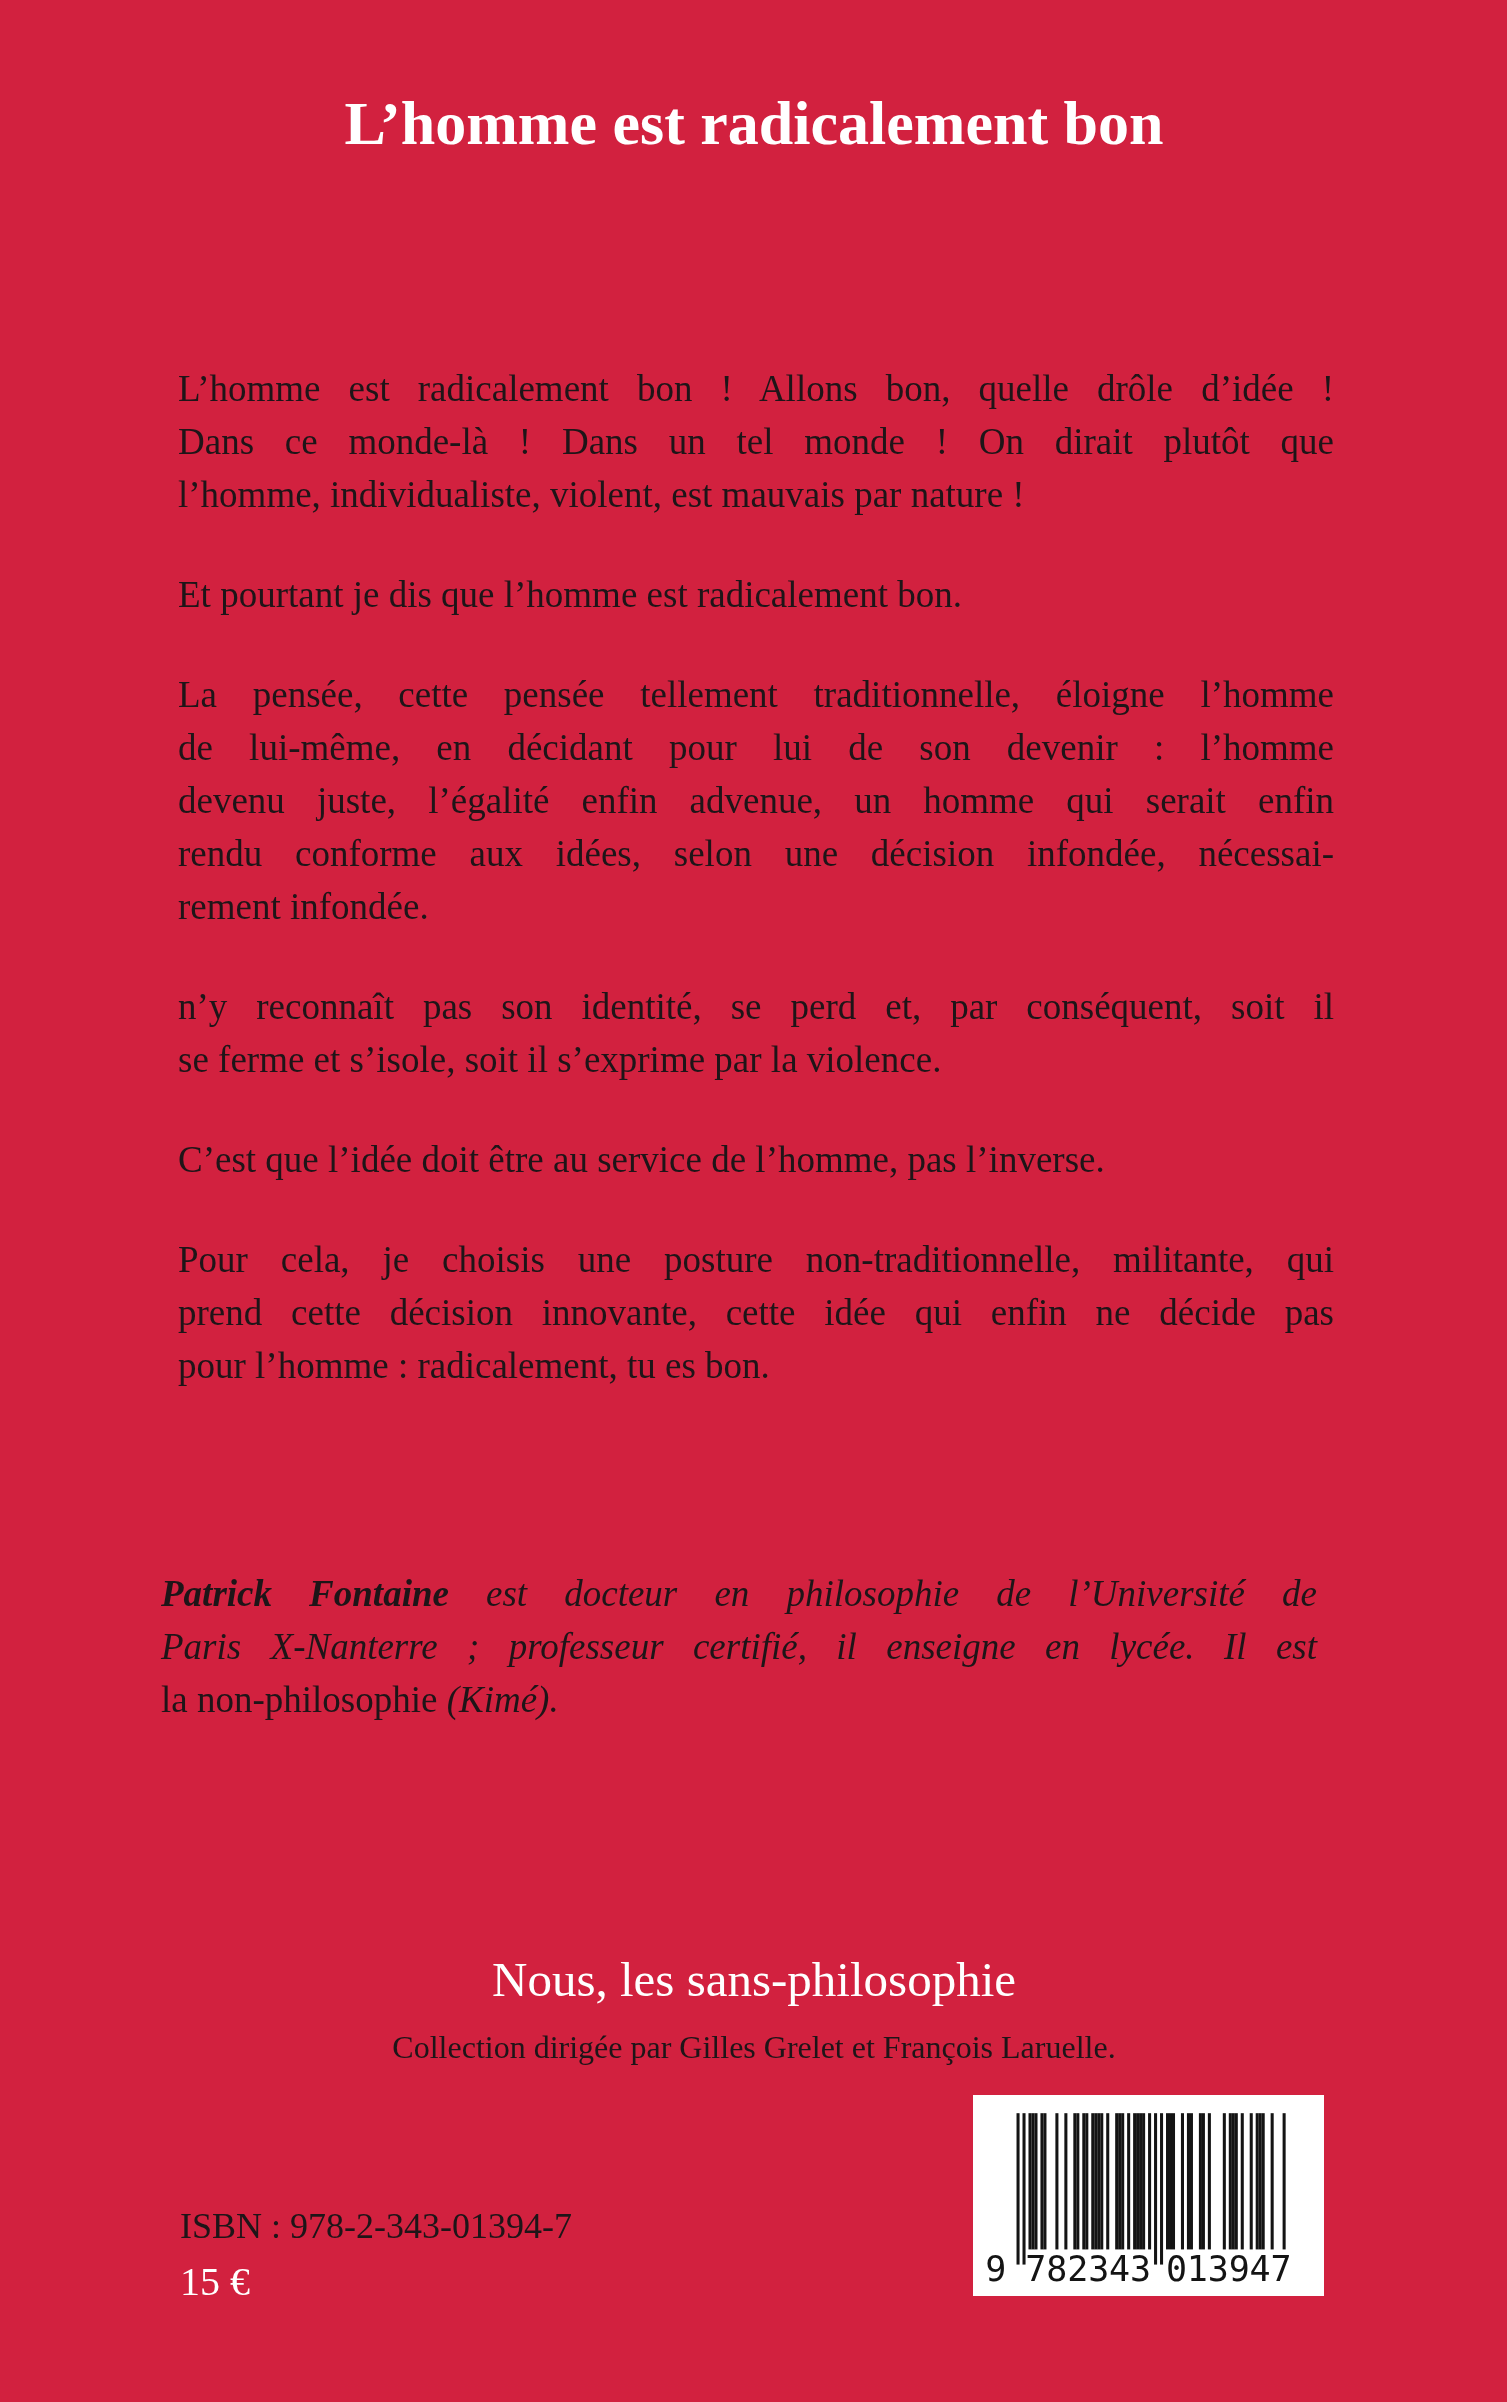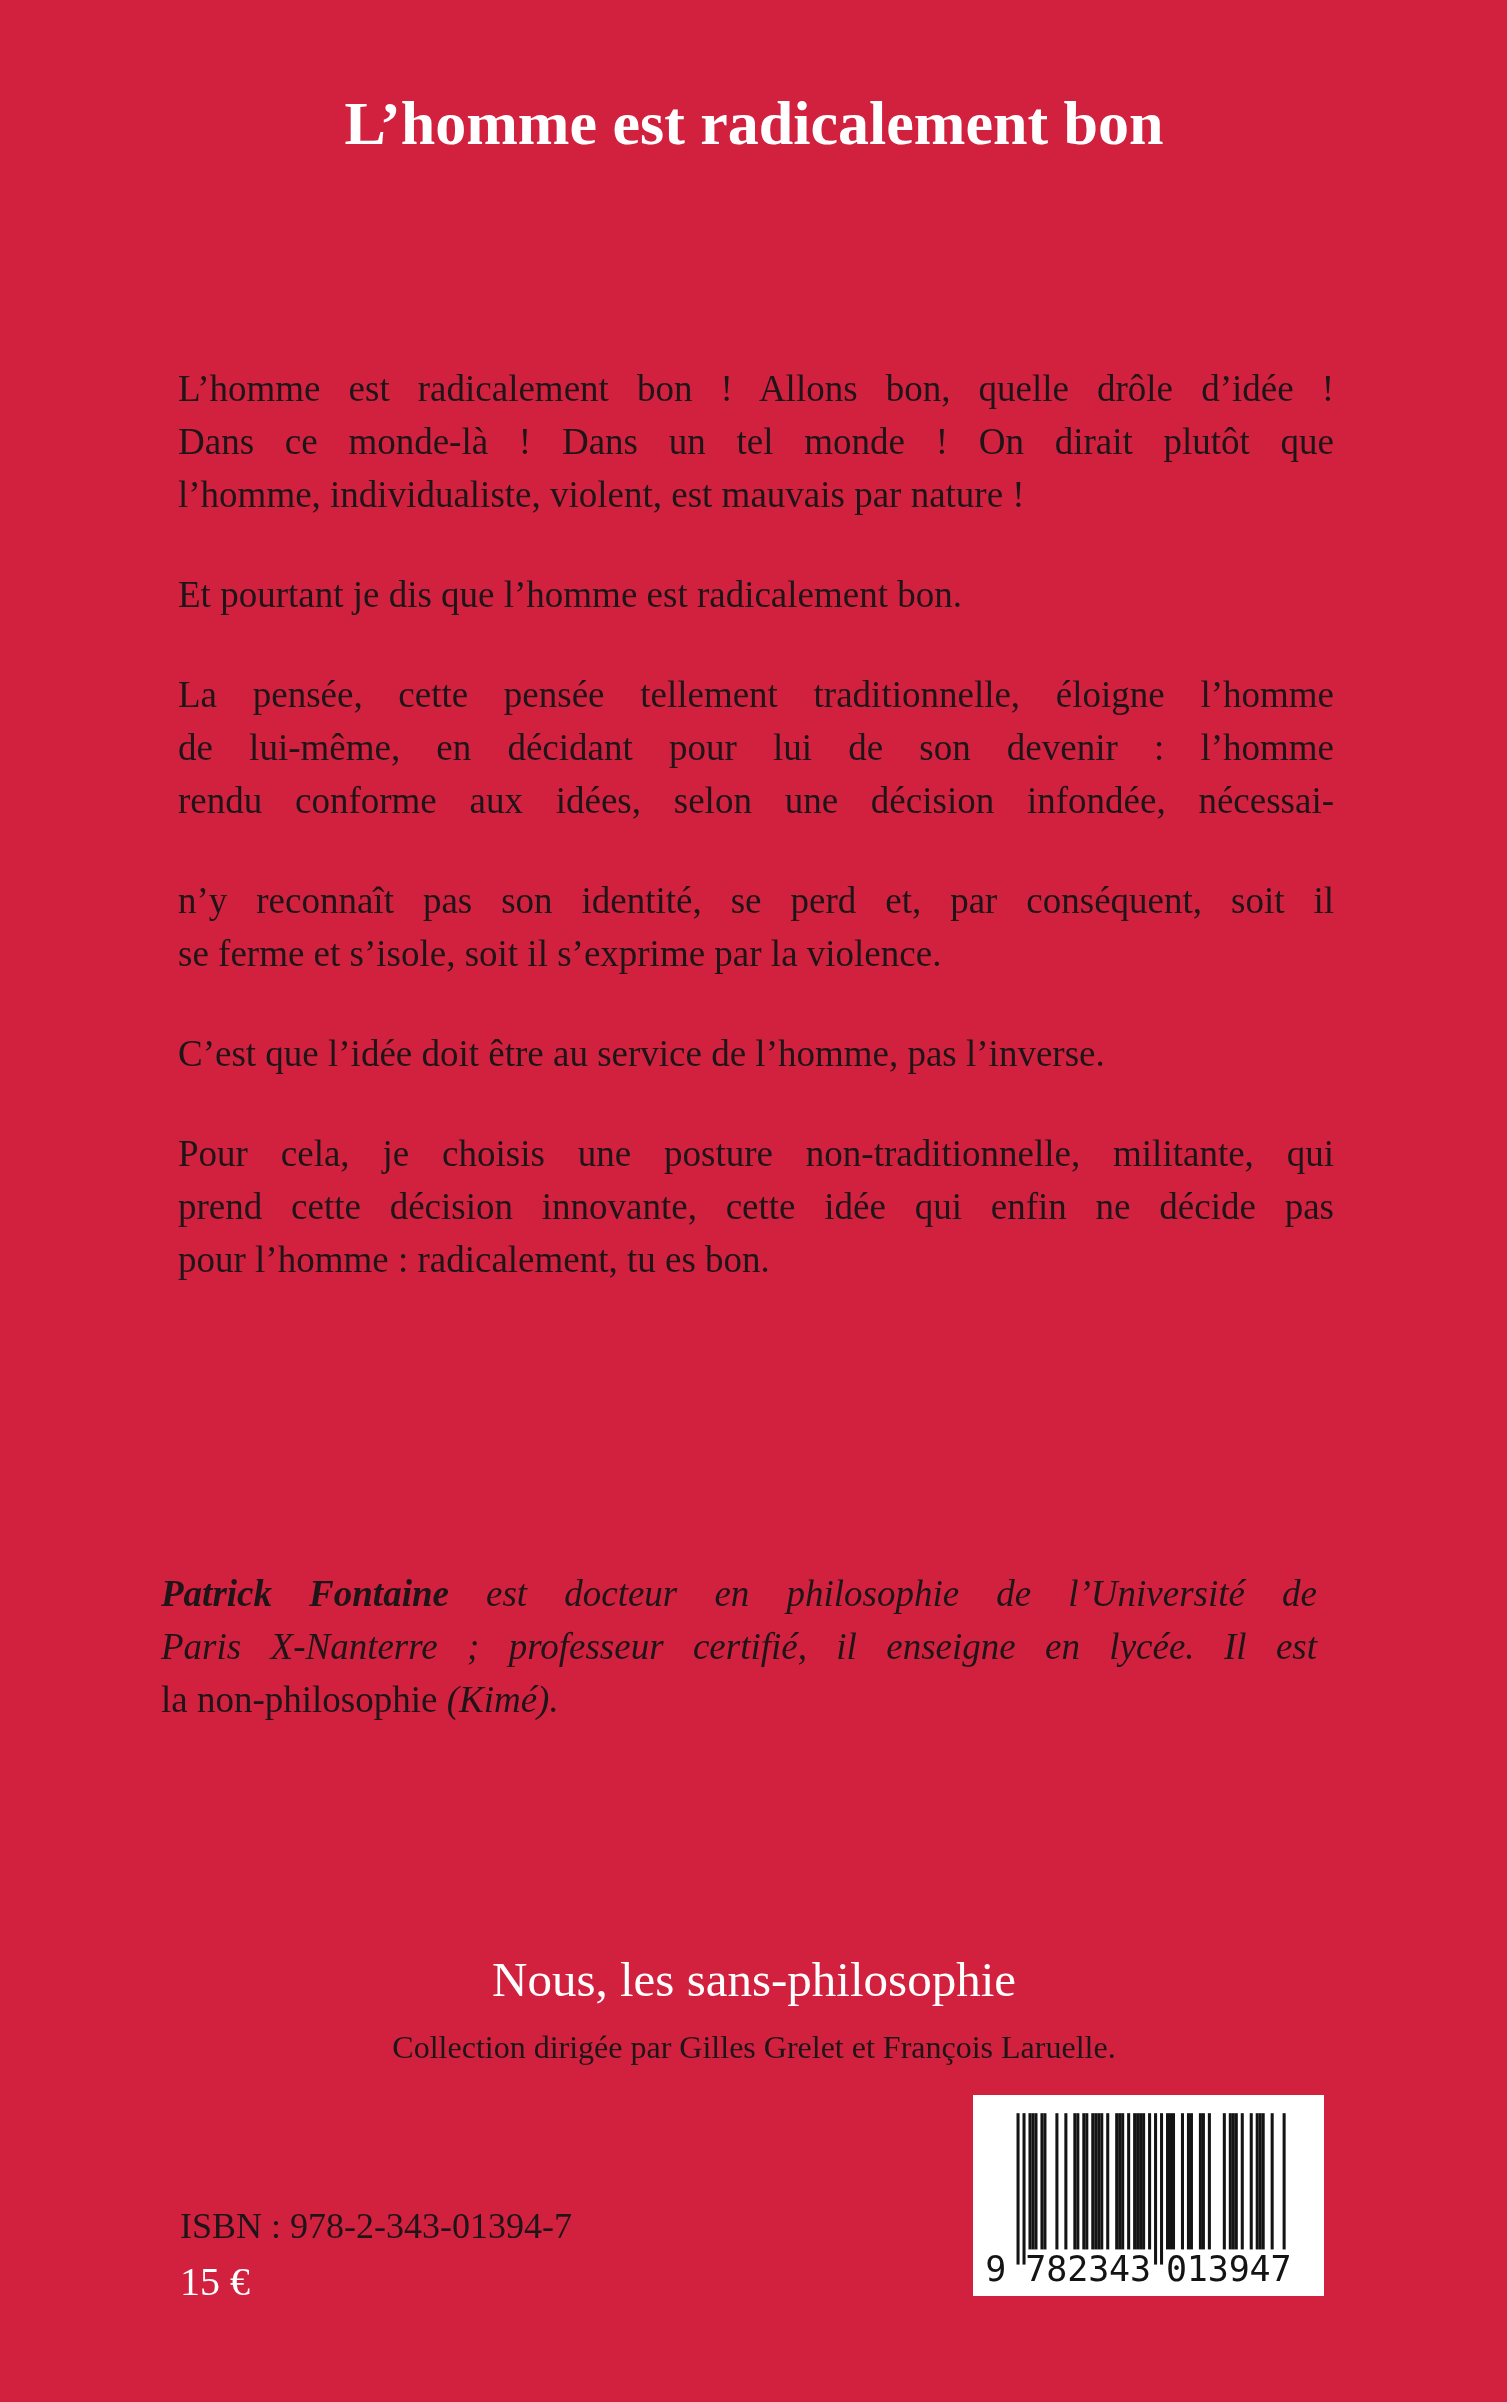--- a/index.html
+++ b/index.html
@@ -72,21 +72,23 @@
         <div class="line">L’homme est radicalement bon ! Allons bon, quelle drôle d’idée !</div>
         <div class="line">Dans ce monde-là ! Dans un tel monde ! On dirait plutôt que</div>
         <div class="line last">l’homme, individualiste, violent, est mauvais par nature !</div>
       </div>
       <div class="paragraph">
         <div class="line last">Et pourtant je dis que l’homme est radicalement bon.</div>
       </div>
       <div class="paragraph">
         <div class="line">La pensée, cette pensée tellement traditionnelle, éloigne l’homme</div>
         <div class="line">de lui-même, en décidant pour lui de son devenir : l’homme</div>
+        <div class="line">devenu juste, l’égalité enfin advenue, un homme qui serait enfin</div>
         <div class="line">rendu conforme aux idées, selon une décision infondée, nécessai-</div>
+        <div class="line last">rement infondée.</div>
       </div>
       <div class="paragraph">
         <div class="line">n’y reconnaît pas son identité, se perd et, par conséquent, soit il</div>
         <div class="line last">se ferme et s’isole, soit il s’exprime par la violence.</div>
       </div>
       <div class="paragraph">
         <div class="line last">C’est que l’idée doit être au service de l’homme, pas l’inverse.</div>
       </div>
       <div class="paragraph">
         <div class="line">Pour cela, je choisis une posture non-traditionnelle, militante, qui</div>

